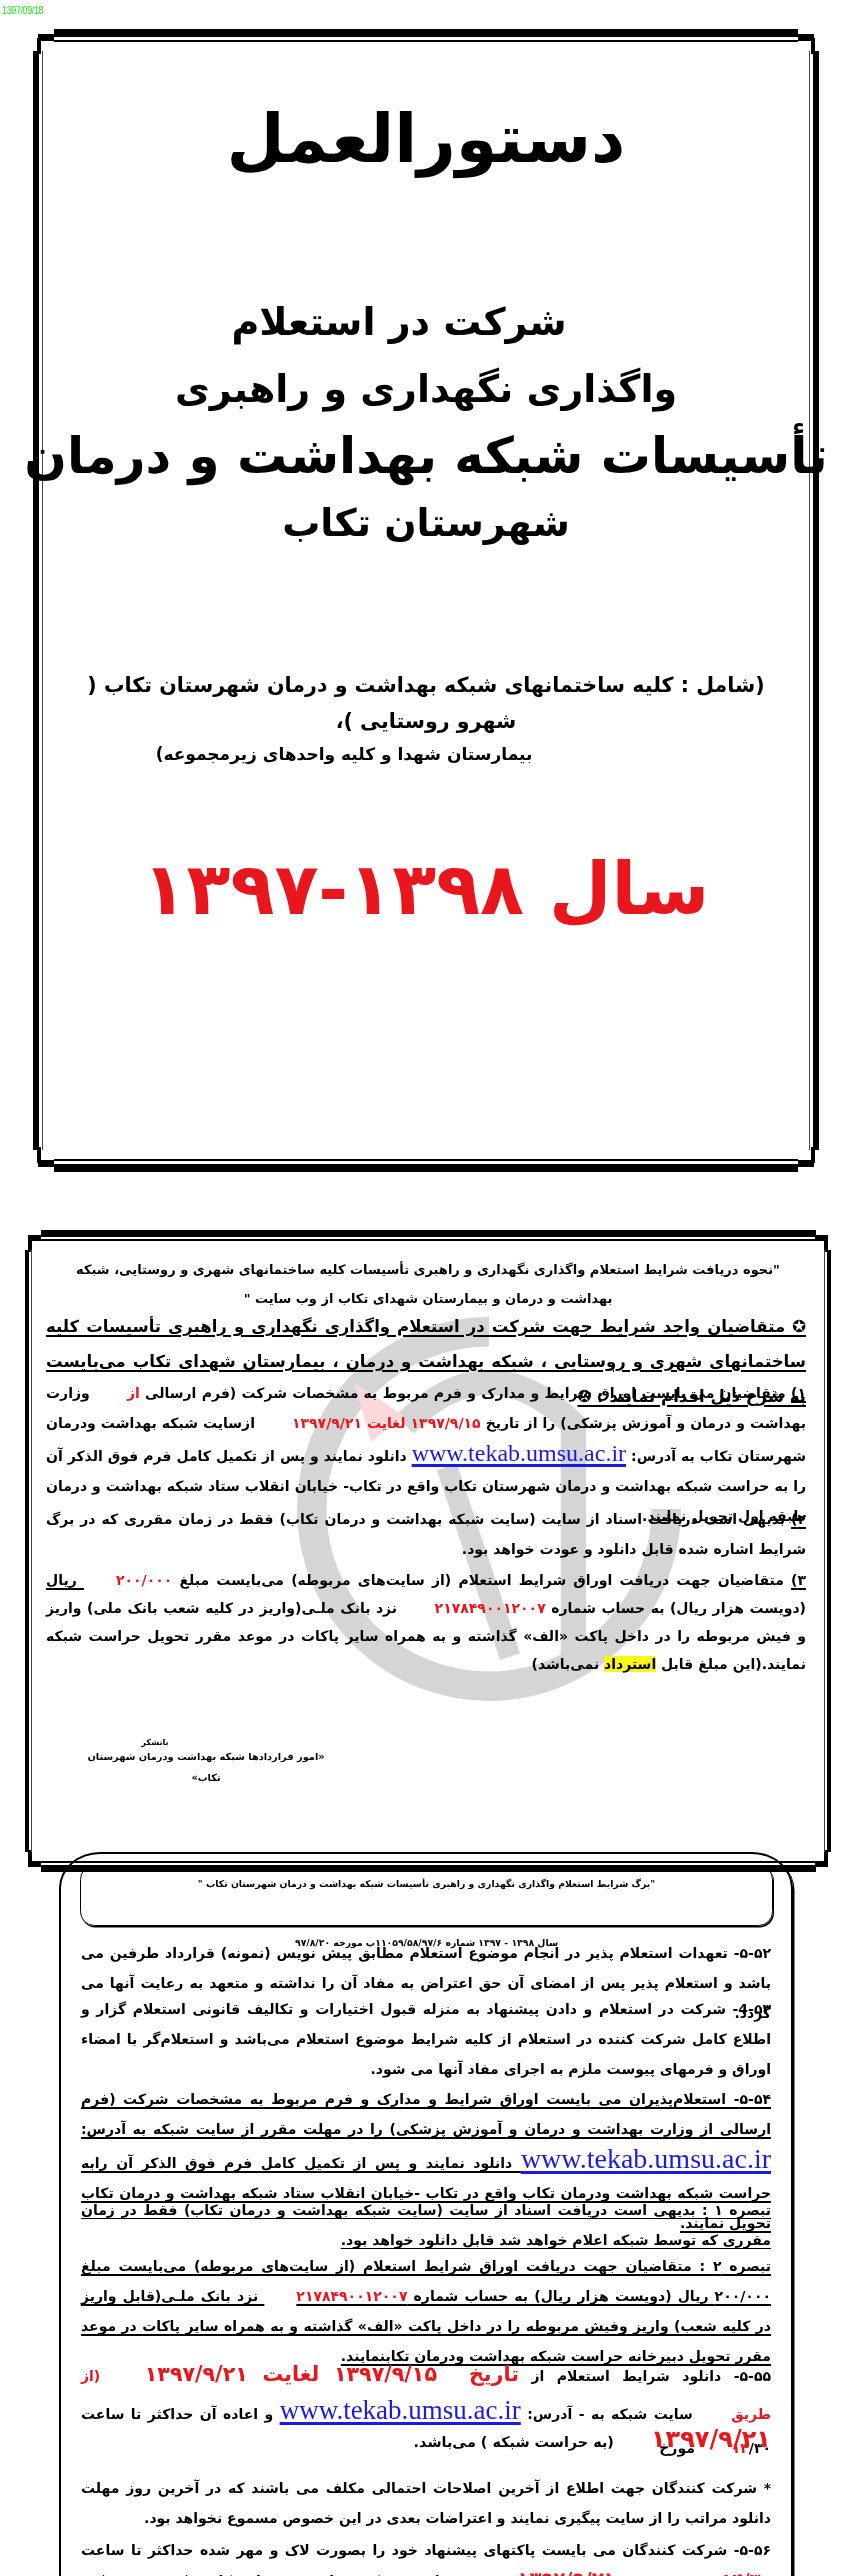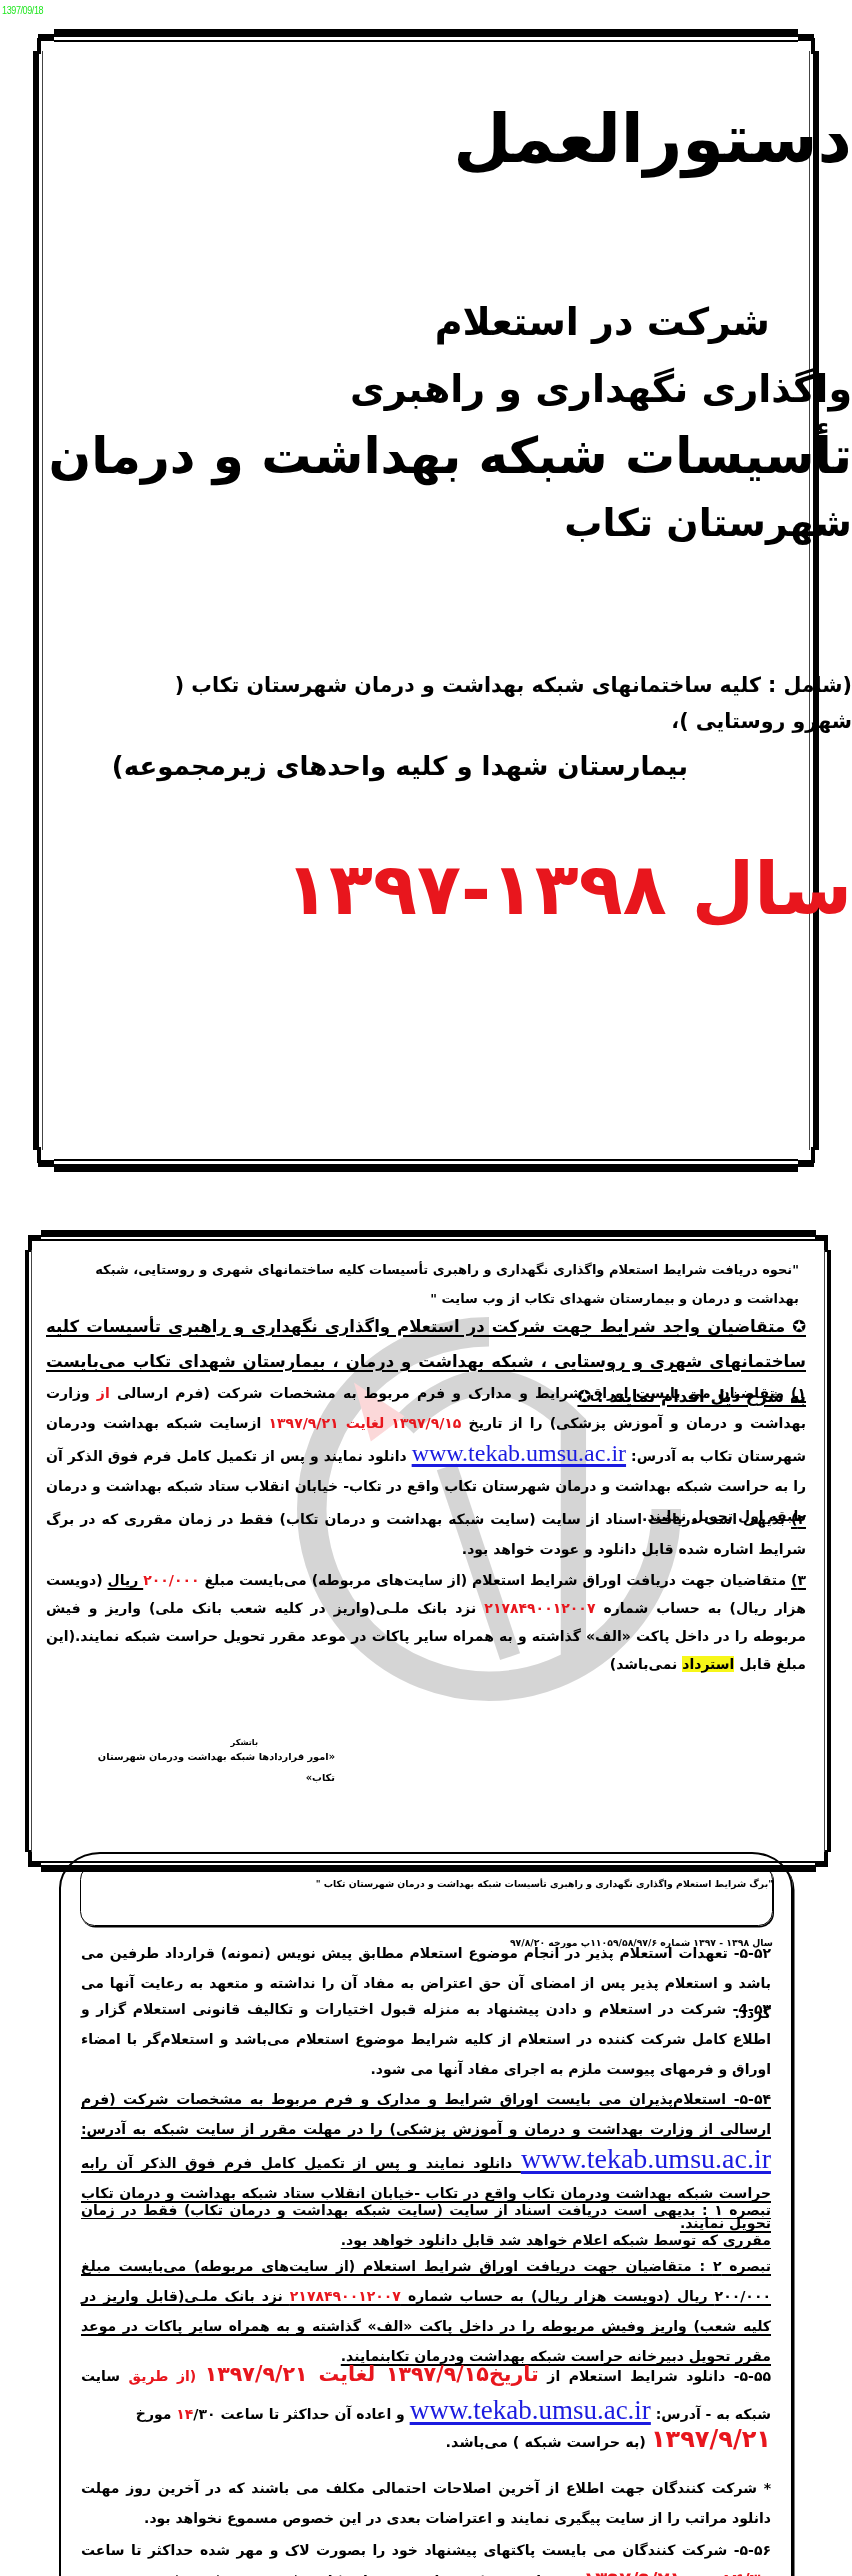--- a/index.html
+++ b/index.html
@@ -1,22 +1,22 @@
 <!DOCTYPE html>
 <html style="font-size:8.2px"><head>
 <meta charset="utf-8">
 <style>
   * { box-sizing: border-box; margin: 0; padding: 0; }
   html, body { width: 852px; height: 3013px; background: #ffffff; overflow: hidden; }
   body { position: relative; font-family: "DejaVu Sans", sans-serif; color: #000; }
   .abs { position: absolute; }
   .rtl { direction: rtl; unicode-bidi: embed; }
-  .center { text-align: right; }
+  .center { text-align: center; }
   .justify { text-align: justify; text-align-last: right; }
-  .red { color: #e8161d; }
+  .red { color: #e8161d; margin-left: 32px; }
   .ul { text-decoration: underline; text-underline-offset: 3.1px; text-decoration-thickness: 1.5px; }
   .ul-red { text-decoration-color: #e8161d; text-underline-offset: 3.1px; text-decoration-thickness: 1.5px; }
   .link { font-family: "Liberation Serif", serif; color: #1b1be0; text-decoration: underline; text-decoration-thickness: 2.6px; text-underline-offset: 3.1px; }
   .hl { background: #f7f719; }
 
   
   #date-stamp { left: 2.1px; top: 4.1px; font-family: "Liberation Sans", sans-serif; font-size: 11.3px; color: #1ee61e; letter-spacing: -0.5px; transform: scaleX(0.8); transform-origin: left; }
 
   
   .frame { position: absolute; }
@@ -27,21 +27,21 @@
 
   
   .p1-title { font-weight: bold; font-family: "DejaVu Sans", sans-serif; }
   #p1-main-title { top: 93px; left: 0; width: 852px; font-size: 67px; line-height: 93px; }
   #p1-sub1 { top: 294px; left: 0; width: 770px; font-size: 38px; line-height: 57px; padding-left: 28px; }
   #p1-sub2 { top: 361px; left: 0; width: 852px; font-size: 38px; line-height: 57px; }
   #p1-sub3 { top: 428px; left: 0; width: 852px; font-size: 50px; line-height: 57px; }
   #p1-sub4 { top: 495px; left: 0; width: 852px; font-size: 38px; line-height: 57px; }
   #p1-incl1 { top: 670px; left: 0; width: 852px; font-size: 20.6px; line-height: 31px; }
   #p1-incl2 { top: 706px; left: 0; width: 852px; font-size: 20.6px; line-height: 31px; }
-  #p1-incl3 { top: 739px; left: 0; width: 688px; font-size: 26px; line-height: 31px; margin-top: 12px; }
+  #p1-incl3 { top: 739px; left: 0; width: 688px; font-size: 17px; line-height: 31px; }
   #p1-year { top: 845px; left: 0; width: 852px; font-size: 72px; line-height: 88px; color: #e8161d; }
 
   
   .p2 { font-size: 14px; font-weight: bold; line-height: 20.6px; }
   #p2-head { top: 1255px; left: 57px; width: 742px; font-size: 13px; line-height: 29px; }
   #p2-intro { top: 1309px; left: 46px; width: 760px; font-size: 16.5px; line-height: 35px; }
   #p2-item1 { top: 1378px; left: 46px; width: 760px; line-height: 30px; }
   #p2-item2 { top: 1504px; left: 46px; width: 760px; line-height: 30px; }
   #p2-item3 { top: 1566px; left: 46px; width: 760px; line-height: 28px; }
   #p2-thanks { top: 1732px; left: 52px; width: 206px; font-size: 8.2px; }

